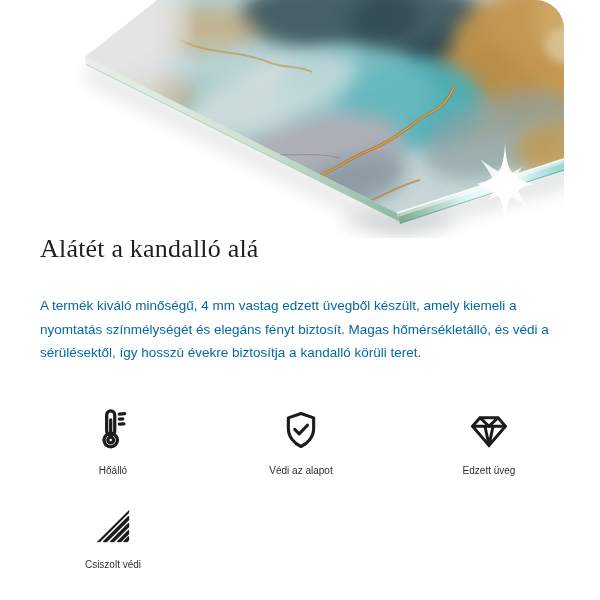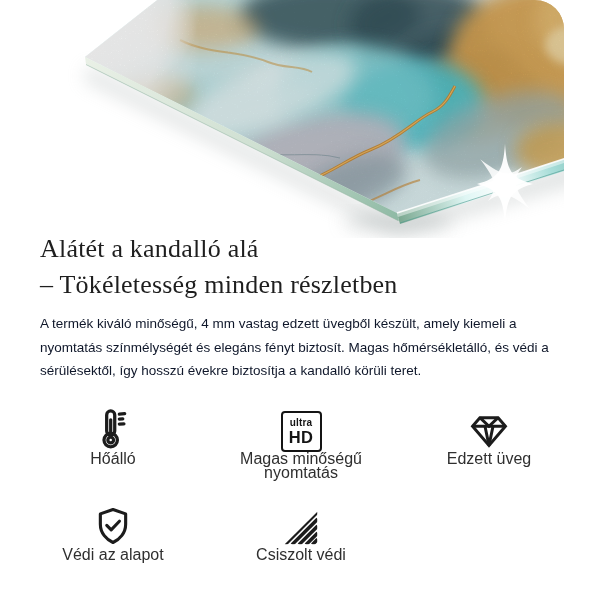--- a/index.html
+++ b/index.html
@@ -2,27 +2,27 @@
 <html><head>
 <meta charset="utf-8">
 <style>
   html,body{margin:0;padding:0;background:#fff;}
   .page{position:relative;width:564px;height:600px;background:#ffffff;overflow:hidden;
         font-family:"Liberation Sans","DejaVu Sans",sans-serif;border-radius:29px;}
   .hero{position:absolute;top:0;left:0;width:600px;height:238px;display:block;}
   .page-title{position:absolute;left:40px;top:231px;margin:0;font-family:"Liberation Serif","DejaVu Serif",serif;
         font-weight:400;font-size:26px;line-height:36px;color:#1e1e1e;letter-spacing:.2px;}
   .page-title span{display:block;}
-  .product-description{position:absolute;left:40px;top:312px;width:534px;margin:0;
-        font-size:13.5px;line-height:23.5px;color:#0f172a;}
+  .product-description{position:absolute;left:40px;top:294px;width:534px;margin:0;
+        font-size:13.5px;line-height:23.5px;color:#0369a1;}
   .features-grid{position:absolute;left:19px;top:399px;width:564px;display:grid;
         grid-template-columns:188px 188px 188px;row-gap:15px;}
   .feature{display:flex;flex-direction:column;align-items:center;}
   .icon-wrap{height:53px;display:flex;align-items:flex-end;justify-content:center;}
-  .feature-label{margin-top:0;font-size:16px;color:#2f2f2f;line-height:14px;text-align:center;}
+  .feature-label{margin-top:12px;font-size:10px;color:#2f2f2f;line-height:14px;text-align:center;}
   .ic{stroke:#1c1c1c;fill:none;stroke-width:1.7;}
   .uhd{box-sizing:border-box;width:41px;height:41px;border:2.6px solid #141414;border-radius:4px;
         display:flex;flex-direction:column;align-items:center;justify-content:center;
         font-weight:700;color:#141414;line-height:1;}
   .uhd .t{font-size:10px;letter-spacing:.2px;}
   .uhd .b{font-size:16.5px;margin-top:1px;letter-spacing:.3px;}
 </style>
 </head>
 <body>
 
@@ -115,21 +115,20 @@
     <g transform="translate(505,184)">
       <circle r="11" fill="#ffffff" opacity="0.95" filter="url(#b4)"></circle>
       <path d="M0 -40 C2 -13 6 -6 28 0 C6 6 2 13 0 40 C-2 13 -6 6 -28 0 C-6 -6 -2 -13 0 -40 Z" fill="#ffffff" opacity="0.95"></path>
       <path d="M0 -40 C2 -13 6 -6 28 0 C6 6 2 13 0 40 C-2 13 -6 6 -28 0 C-6 -6 -2 -13 0 -40 Z" fill="#ffffff" opacity="0.85" transform="rotate(45) scale(1.25 0.6)"></path>
       <circle r="3.2" fill="#ffffff"></circle>
     </g>
   </svg>
 
   <h1 class="page-title">
     <span>Alátét a kandalló alá</span>
-    <span>– Tökéletesség minden részletben</span>
   </h1>
 
   <p class="product-description">A termék kiváló minőségű, 4 mm vastag edzett üvegből készült, amely kiemeli a nyomtatás színmélységét és elegáns fényt biztosít. Magas hőmérsékletálló, és védi a sérülésektől, így hosszú évekre biztosítja a kandalló körüli teret.</p>
 
   <div class="features-grid">
 
     <div class="feature">
       <div class="icon-wrap">
         <svg class="ic" width="46" height="46" viewBox="0 0 24 24" stroke-linecap="round">
           <rect x="8.7" y="2.6" width="4.2" height="12.6" rx="2.1"></rect>
@@ -137,50 +136,41 @@
           <circle cx="10.8" cy="17.8" r="1.5"></circle>
           <line x1="10.8" y1="7.2" x2="10.8" y2="14.6"></line>
           <line x1="15.3" y1="4.2" x2="18.1" y2="4"></line>
           <line x1="15.3" y1="6.8" x2="17.1" y2="6.7"></line>
           <line x1="15.3" y1="9.4" x2="17.7" y2="9.3"></line>
         </svg>
       </div>
       <div class="feature-label">Hőálló</div>
     </div>
 
+
     <div class="feature">
       <div class="icon-wrap">
-        <div class="uhd">
-          <span class="t">ultra</span>
-          <span class="b">HD</span>
-        </div>
+        <svg class="ic" width="44" height="44" viewBox="0 0 24 24" stroke-linecap="round" stroke-linejoin="round">
+          <path d="M12 3 L18.9 5.4 V11 C18.9 15.9 15.5 19.4 12 21 C8.5 19.4 5.1 15.9 5.1 11 V5.4 Z"></path>
+          <path d="M8.6 11.7 L11 14.1 L15.5 9.4"></path>
+        </svg>
       </div>
-      <div class="feature-label">Magas minőségű nyomtatás</div>
+      <div class="feature-label">Védi az alapot</div>
     </div>
 
     <div class="feature">
       <div class="icon-wrap">
         <svg class="ic" width="42" height="42" viewBox="0 0 24 24" stroke-width="1.6" stroke-linejoin="miter">
           <path d="M6.8 4.4 L17.2 4.4 L21.4 9.3 L12 20.2 L2.6 9.3 Z"></path>
           <path d="M2.6 9.3 L21.4 9.3"></path>
           <path d="M6.8 4.4 L12 9.3 L17.2 4.4"></path>
           <path d="M9.7 9.3 L12 20.2 M14.3 9.3 L12 20.2"></path>
         </svg>
       </div>
       <div class="feature-label">Edzett üveg</div>
-    </div>
-
-    <div class="feature">
-      <div class="icon-wrap">
-        <svg class="ic" width="44" height="44" viewBox="0 0 24 24" stroke-linecap="round" stroke-linejoin="round">
-          <path d="M12 3 L18.9 5.4 V11 C18.9 15.9 15.5 19.4 12 21 C8.5 19.4 5.1 15.9 5.1 11 V5.4 Z"></path>
-          <path d="M8.6 11.7 L11 14.1 L15.5 9.4"></path>
-        </svg>
-      </div>
-      <div class="feature-label">Védi az alapot</div>
     </div>
 
     <div class="feature">
       <div class="icon-wrap">
         <svg width="40" height="40" viewBox="0 0 24 24">
           <clipPath id="triClip">
               <path d="M2.2 21.8 L21.8 2.2 L21.8 21.8 Z"></path>
             </clipPath>
           <g clip-path="url(#triClip)" stroke="#1c1c1c" fill="none">
             <line x1="1.5" y1="22.5" x2="22.5" y2="1.5" stroke-width="2.6"></line>

